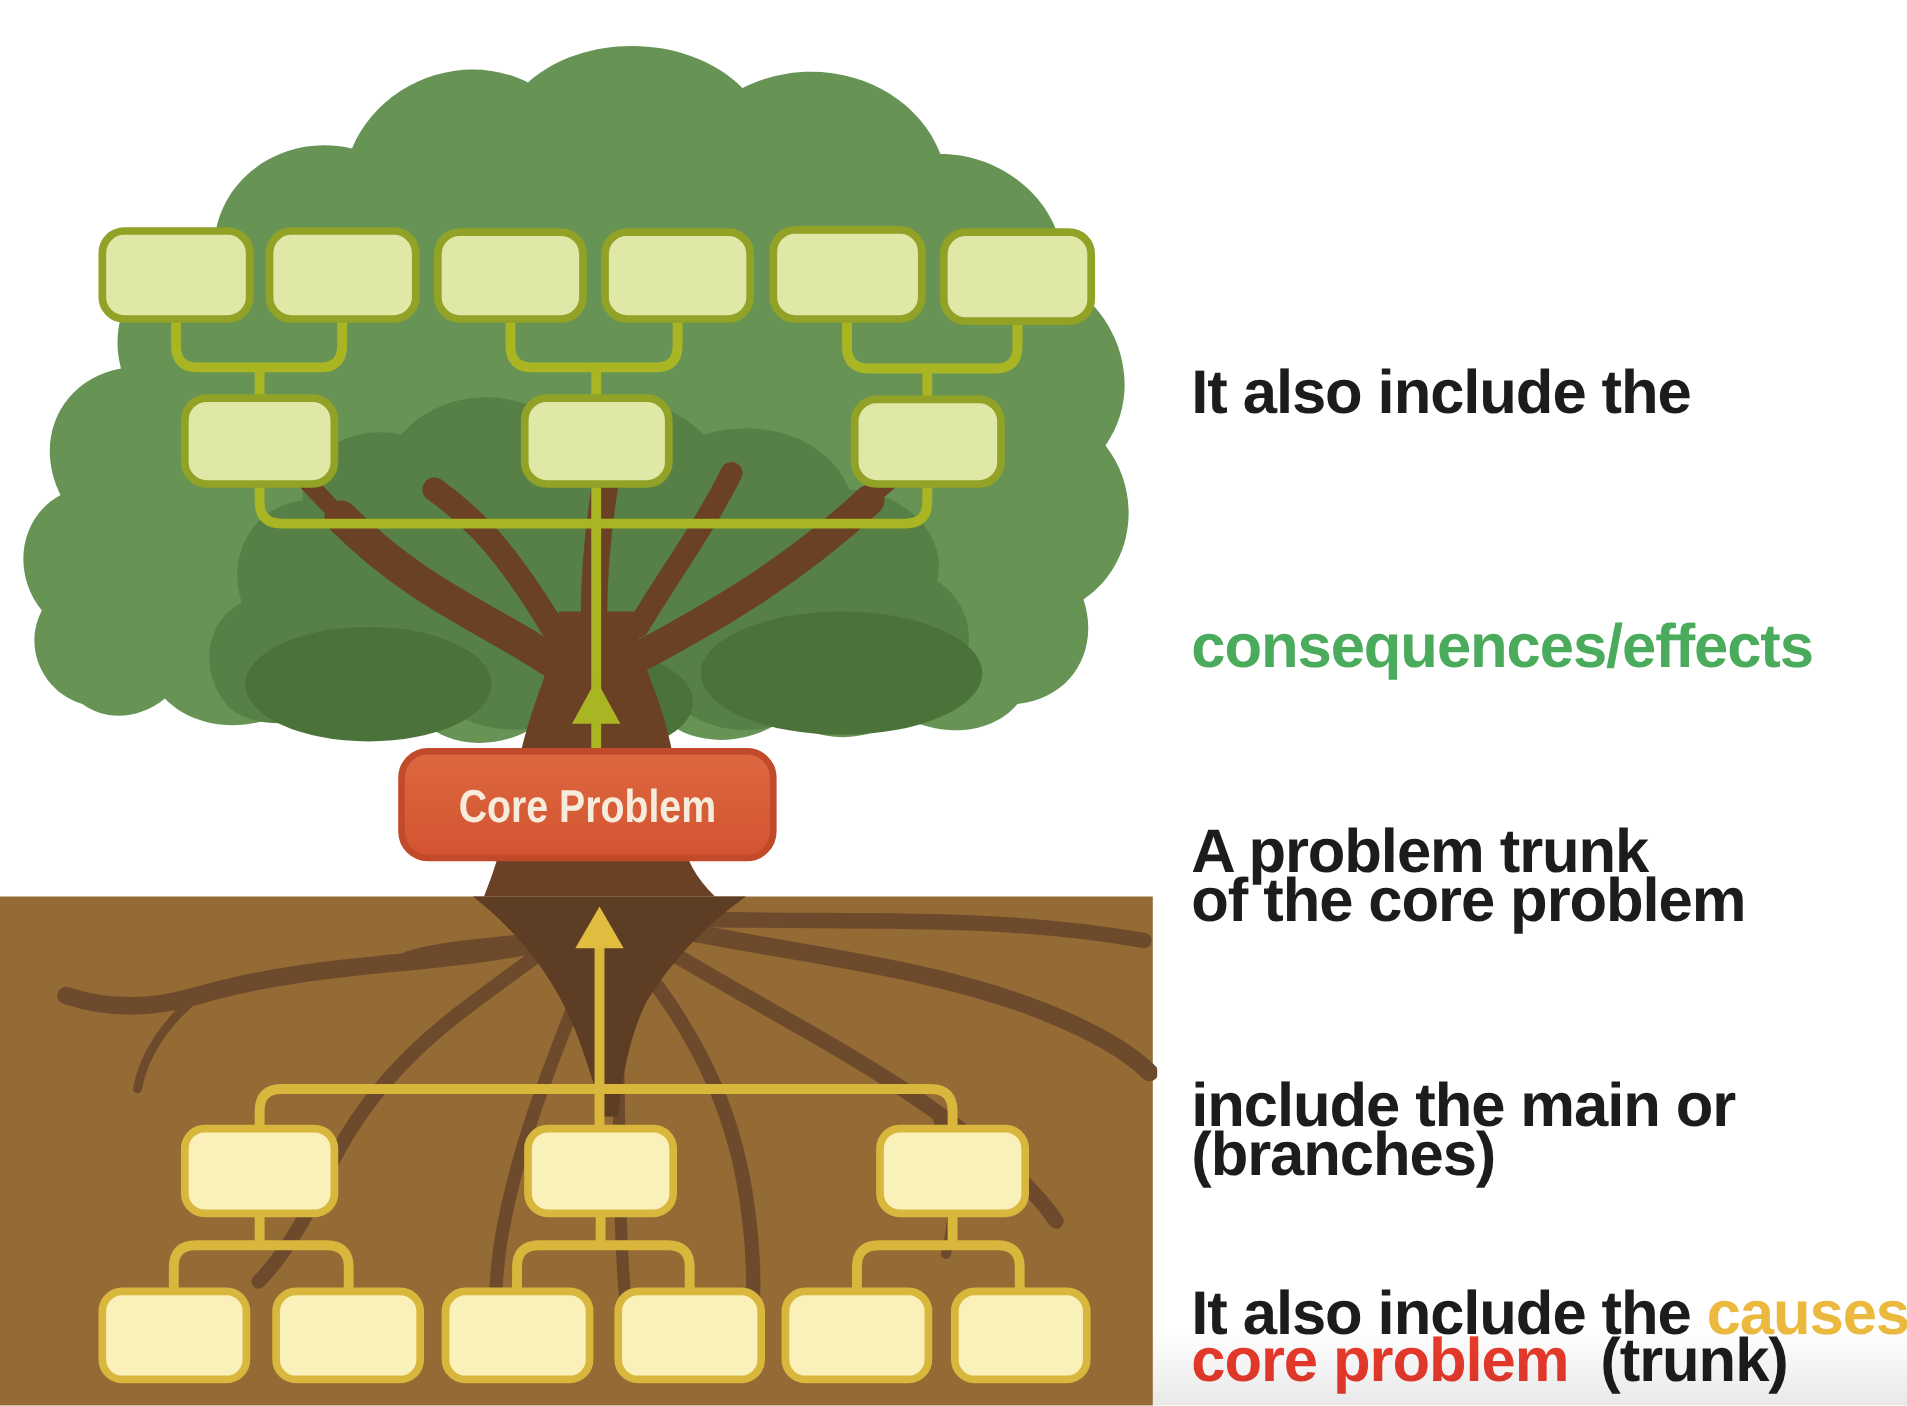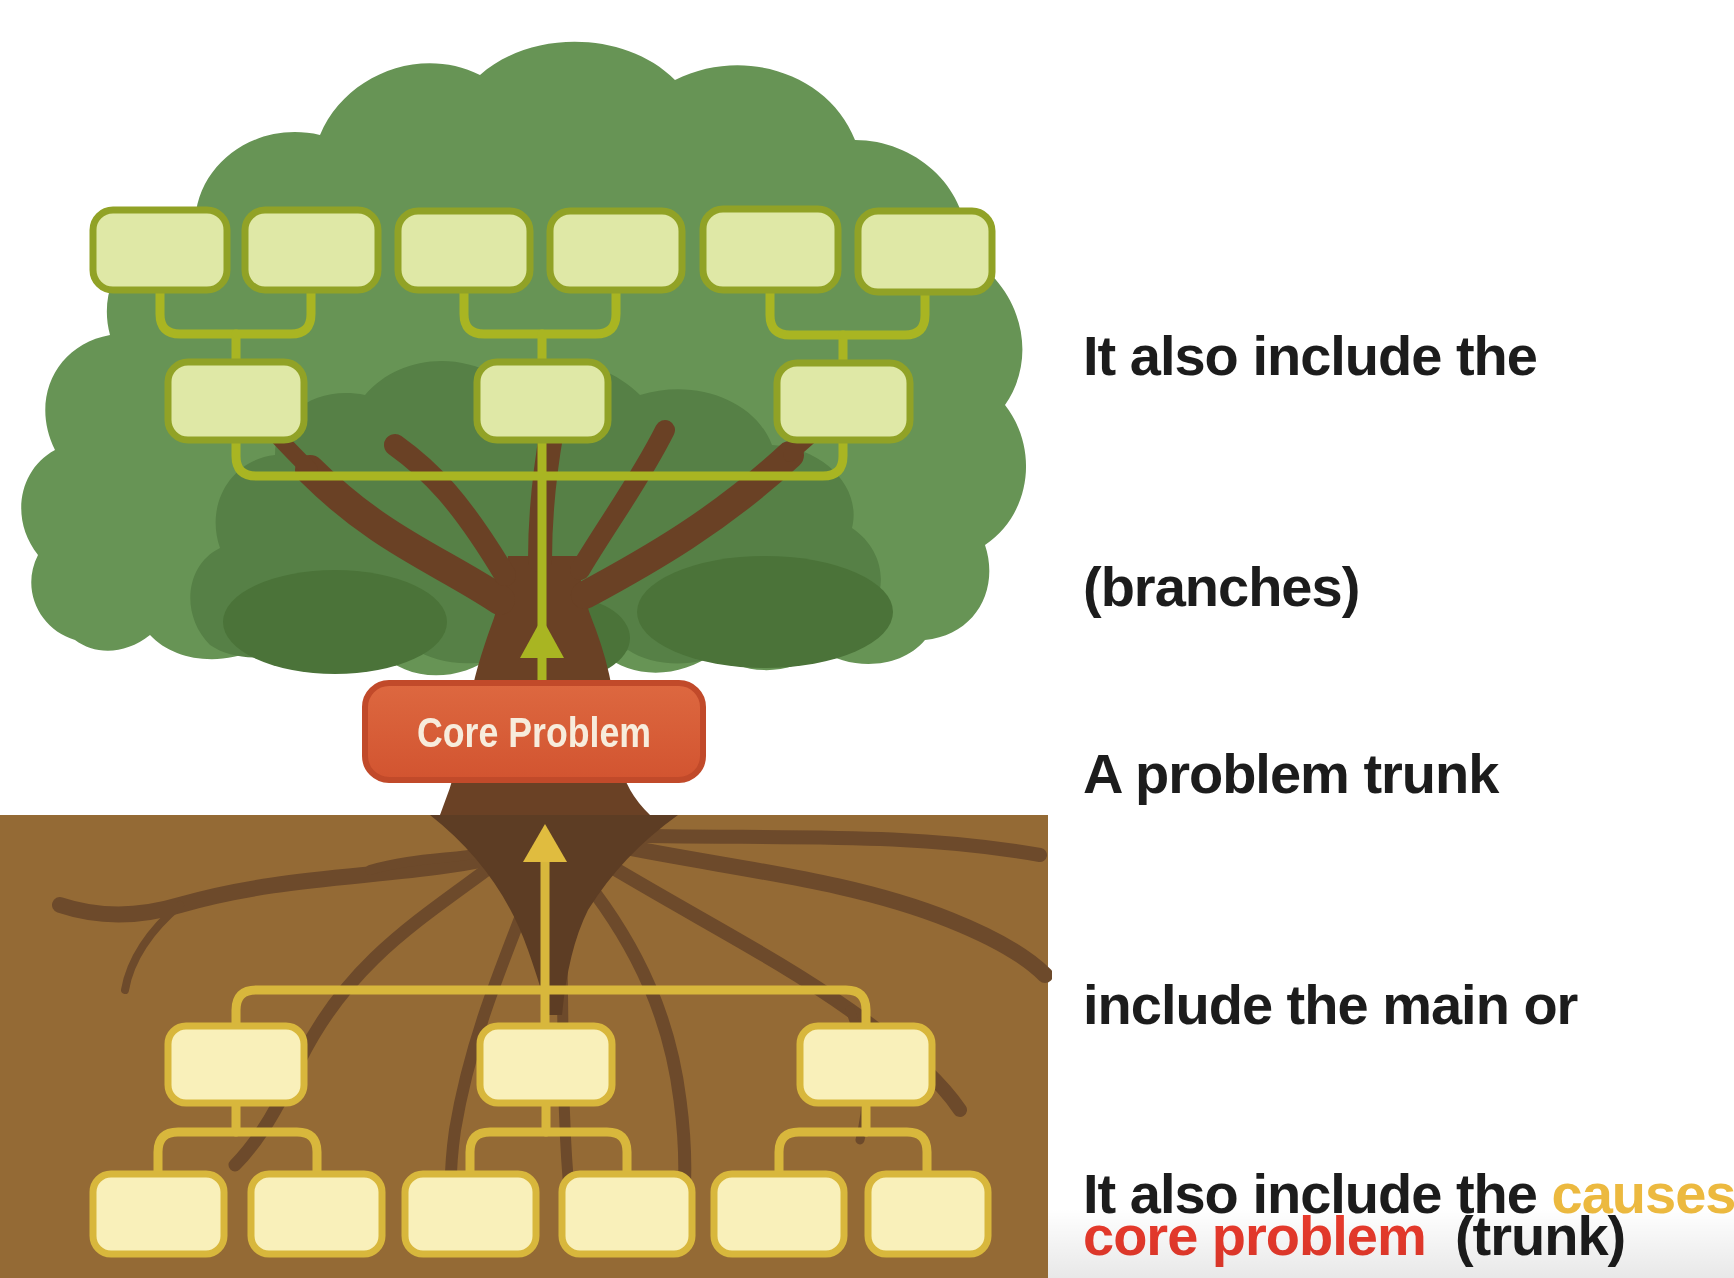--- a/index.html
+++ b/index.html
@@ -140,20 +140,22 @@
     </g>
 
     <rect x="365" y="683" width="338" height="97" rx="24" fill="url(#coreGrad)" stroke="#c14a2a" stroke-width="6"></rect>
     <g transform="translate(534 747) scale(0.85 1)">
       <text x="0" y="0" text-anchor="middle" fill="#f7ecdc" font-family="Liberation Sans, sans-serif" font-size="42" font-weight="700">Core Problem</text>
     </g>
   </svg>
 
   <div class="txtblock" id="block-effects">
     <div><span style="color: rgb(28, 28, 28);">It also include the</span></div>
+    <div><span class="hl" style="color: rgb(74, 171, 92);">consequences/effects</span></div>
+    <div><span style="color: rgb(28, 28, 28);">of the core problem</span></div>
     <div><span style="color: rgb(28, 28, 28); margin-top: 17px;">(branches)</span></div>
   </div>
 
   <div class="txtblock" id="block-trunk">
     <div><span style="color: rgb(28, 28, 28);">A problem trunk</span></div>
     <div><span style="color: rgb(28, 28, 28);">include the main or</span></div>
     <div><span class="hl" style="color: rgb(233, 58, 44);">core problem</span><span style="color: rgb(28, 28, 28);">  (trunk)</span></div>
   </div>
 
   <div class="txtblock" id="block-causes">

